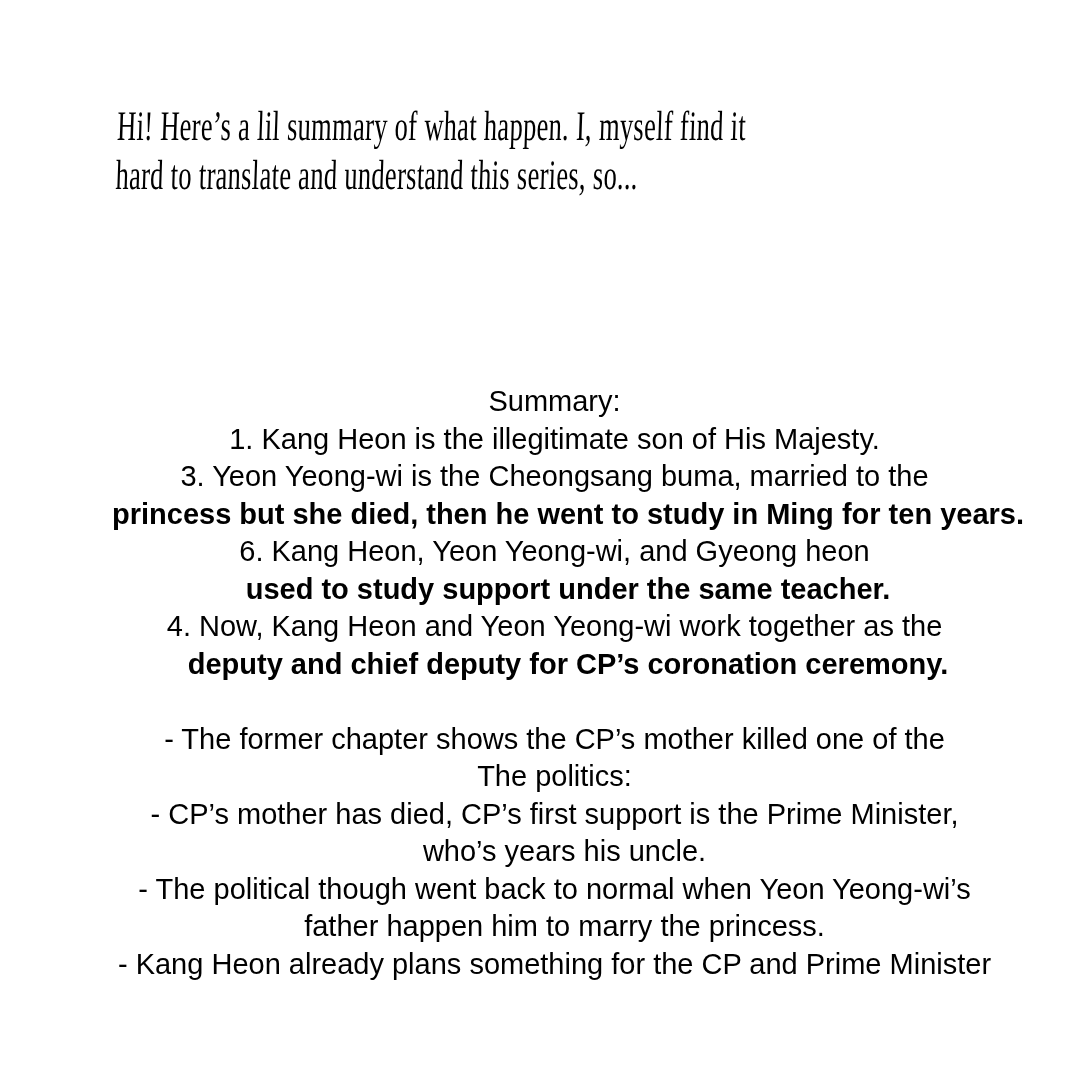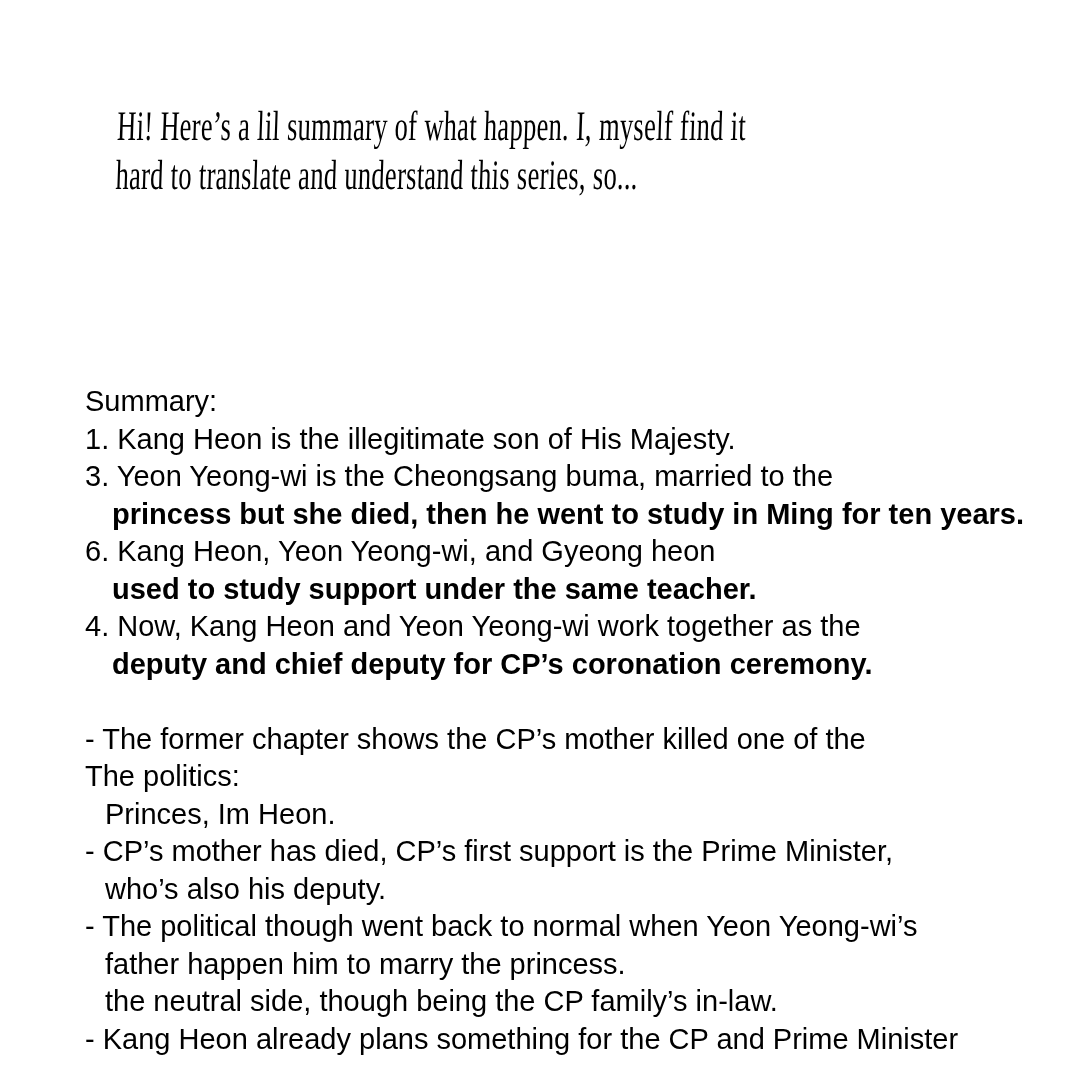--- a/index.html
+++ b/index.html
@@ -33,20 +33,21 @@
   .body-text {
     position: absolute;
     left: 85px;
     top: 383px;
     font-size: 29px;
     line-height: 37.5px;
     white-space: nowrap;
   }
   .line {
     height: 37.5px;
+    text-align: center;
   }
   .cont-number { padding-left: 27px; font-weight: bold; }
   .cont-dash   { padding-left: 20px; }
   .blank       { height: 37.5px; }
 </style>
 </head>
 <body>
 
 <div class="page">
   <div class="header-note" id="header-note">
@@ -58,21 +59,19 @@
       <div class="line">1. Kang Heon is the illegitimate son of His Majesty.</div>
       <div class="line">3. Yeon Yeong-wi is the Cheongsang buma, married to the</div>
       <div class="line cont-number">princess but she died, then he went to study in Ming for ten years.</div>
       <div class="line">6. Kang Heon, Yeon Yeong-wi, and Gyeong heon</div>
       <div class="line cont-number">used to study support under the same teacher.</div>
       <div class="line">4. Now, Kang Heon and Yeon Yeong-wi work together as the</div>
       <div class="line cont-number">deputy and chief deputy for CP’s coronation ceremony.</div>
       <div class="line blank"></div>
       <div class="line">- The former chapter shows the CP’s mother killed one of the</div>
       <div class="line heading">The politics:</div>
-      <div class="line cont-dash">Princes, Im Heon.</div>
       <div class="line">- CP’s mother has died, CP’s first support is the Prime Minister,</div>
-      <div class="line cont-dash">who’s also his deputy.</div>
+      <div class="line cont-dash">who’s years his uncle.</div>
       <div class="line">- The political though went back to normal when Yeon Yeong-wi’s</div>
       <div class="line cont-dash">father happen him to marry the princess.</div>
-      <div class="line cont-dash">the neutral side, though being the CP family’s in-law.</div>
       <div class="line">- Kang Heon already plans something for the CP and Prime Minister</div>
     </div>
 </div>
 
 </body></html>

